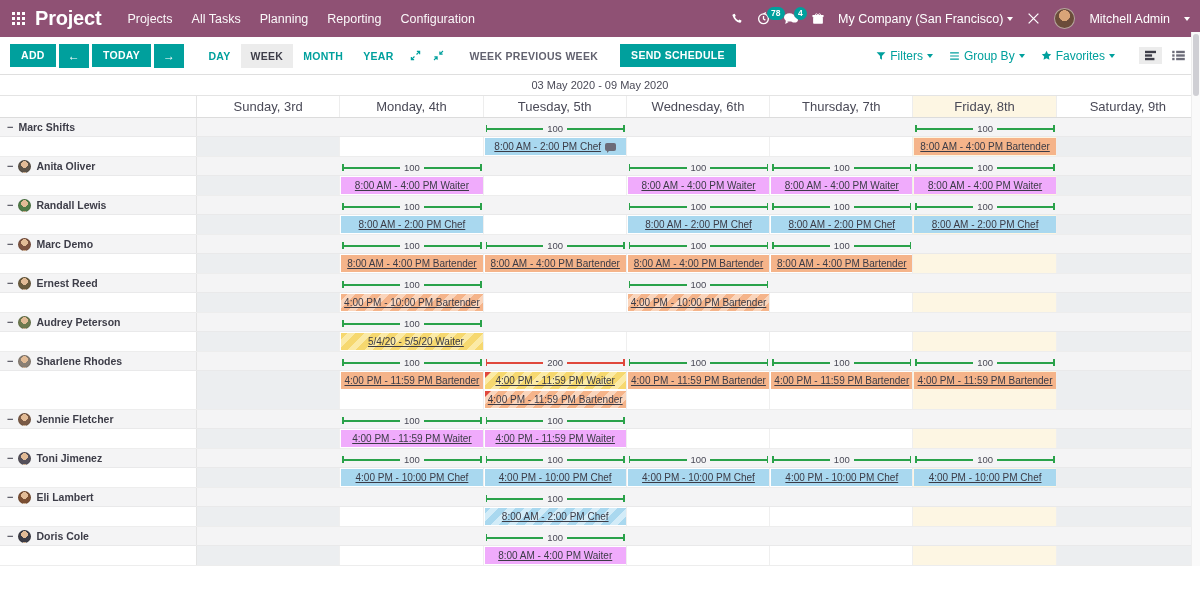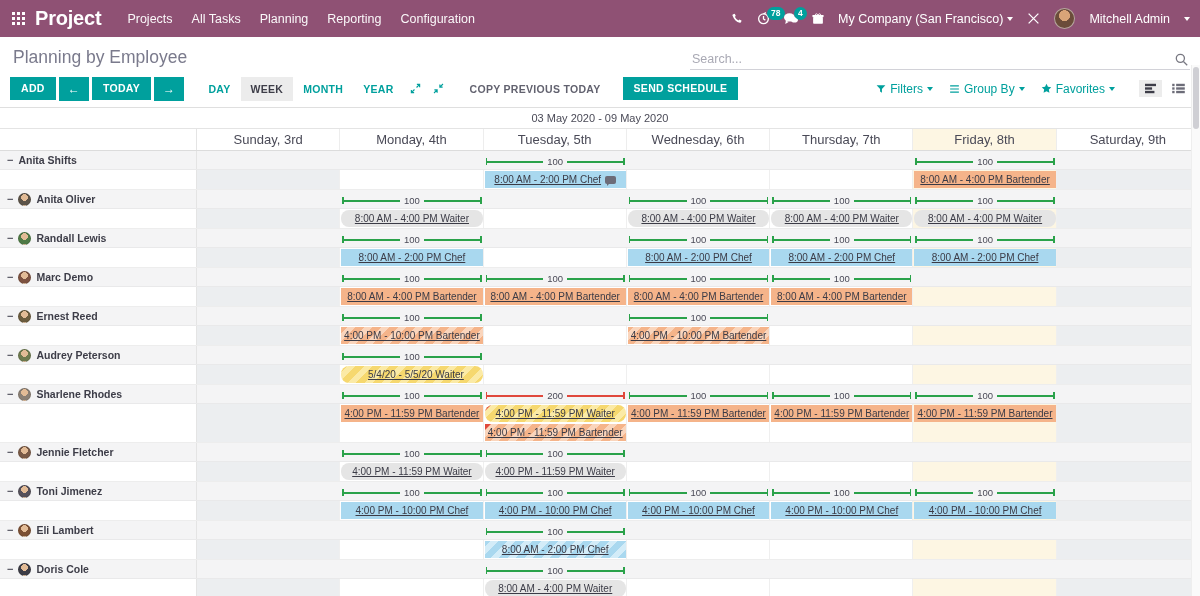--- a/index.html
+++ b/index.html
@@ -137,21 +137,21 @@
   .colbg { position: absolute; top: 0; bottom: 0; border-right: 1px solid #efefef; }
   .colbg.off { background: #eceef0; }
   .colbg.today { background: #fdf6e3; }
   .shift {
     position: absolute; top: 1px; height: 17px; display: flex; align-items: center;
     justify-content: center; font-size: 10px; color: #3b3b46; overflow: hidden;
     white-space: nowrap; cursor: pointer; text-decoration: underline;
   }
   .shift .lbl { position: relative; z-index: 2; display:flex; align-items:center; gap:4px; }
   .shift.blue  { background: #a9d8ef; }
-  .shift.yellow{ background: #e5e5e5; border-radius: 8px; }
+  .shift.yellow{ background: #f0abfc; }
   .shift.orange{ background: #f5b48a; }
   .shift.blue.hatch {
     background-image: repeating-linear-gradient(-45deg,#a9d8ef 0 6px,#d3ecf8 6px 12px);
   }
   .shift.yellow.hatch {
     background-image: repeating-linear-gradient(-45deg,#f6d86f 0 6px,#fbeaa6 6px 12px);
   }
   .shift.orange.hatch {
     background-image: repeating-linear-gradient(-45deg,#f5b48a 0 6px,#fad5bc 6px 12px);
   }
@@ -233,30 +233,20 @@
     </span>
     <span class="user-box">
       <span class="avatar-hd"></span>
       <span>Mitchell Admin</span>
       <i class="caret"></i>
     </span>
   </div>
 </div>
 
 <div class="cp">
-  <div class="cp-row1">
-    <div class="view-title">Planning by Employee</div>
-    <div class="searchbox">
-      <input placeholder="Search..." style="">
-      <svg class="mag" viewBox="0 0 16 16" fill="none" stroke="#4a4a57" stroke-width="1.6">
-          <circle cx="6.6" cy="6.6" r="5"></circle>
-          <path d="M10.4 10.4 15 15"></path>
-        </svg>
-    </div>
-  </div>
 
   <div class="cp-row2">
     <div class="btn-group">
       <button class="btn">ADD</button>
       <button class="btn arrow">←</button>
       <button class="btn">TODAY</button>
       <button class="btn arrow">→</button>
     </div>
 
     <div class="scale-btns">
@@ -269,21 +259,21 @@
             <path d="M10 2h4v4M14 2 9.5 6.5M6 14H2v-4M2 14l4.5-4.5"></path>
           </svg>
       </span>
       <span class="zoom-ic">
         <svg width="11" height="11" viewBox="0 0 16 16" stroke="#00a09d" stroke-width="1.7" fill="none">
             <path d="M14 6h-4V2M10 6l4.5-4.5M2 10h4v4M6 10l-4.5 4.5"></path>
           </svg>
       </span>
     </div>
 
-    <button class="copy-prev">COPY PREVIOUS TODAY</button>
+    <button class="copy-prev">WEEK PREVIOUS WEEK</button>
     <button class="btn send-btn">SEND SCHEDULE</button>
 
     <div class="cp-right">
       <span class="facet">
         <svg width="10" height="10" viewBox="0 0 16 16" fill="#00a09d">
             <path d="M1 2h14l-5.5 6V14L6.5 12V8z"></path>
           </svg>
         <span>Filters</span>
         <i class="caret cr"></i>
       </span>
@@ -338,21 +328,21 @@
         <div class="daycell">Thursday, 7th</div>
         <div class="daycell today">Friday, 8th</div>
         <div class="daycell">Saturday, 9th</div>
       </div>
   </div>
   <div class="g-rows" id="rows">
       <div class="grp">
         <div class="grp-head">
           <div class="grp-name">
             <span class="minus">−</span>
-            <span>Anita Shifts</span>
+            <span>Marc Shifts</span>
           </div>
           <div class="grp-track">
             <div class="pill ok" style="left: 28.5714%; width: 14.2857%;">
               <span class="line"></span>
               <span class="cap-l"></span>
               <span class="cap-r"></span>
               <span class="val">100</span>
             </div>
             <div class="pill ok" style="left: 71.4286%; width: 14.2857%;">
               <span class="line"></span>

